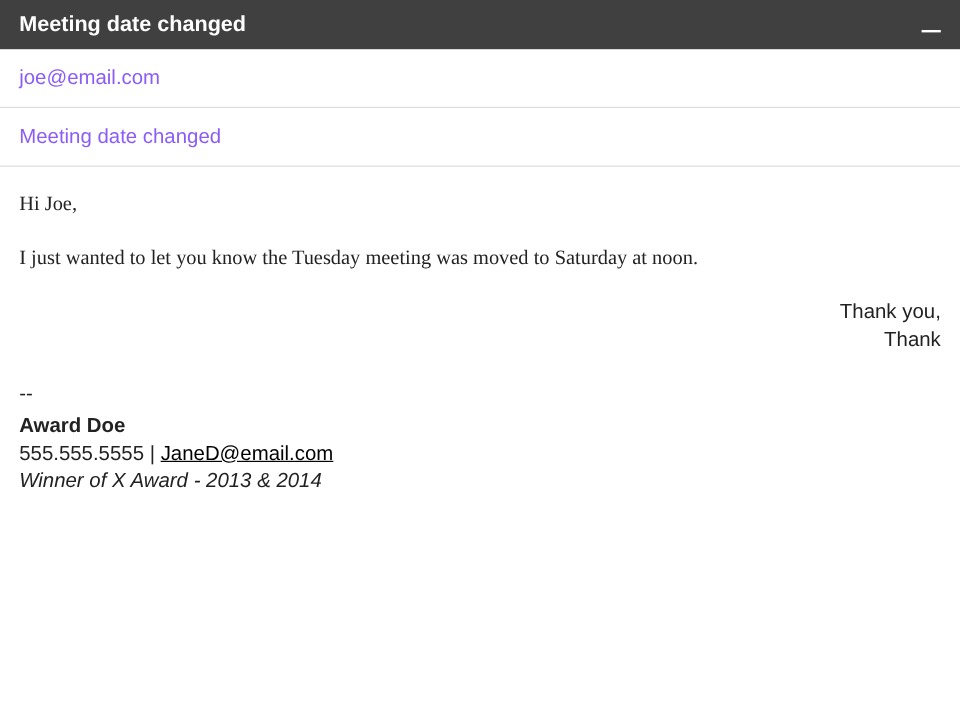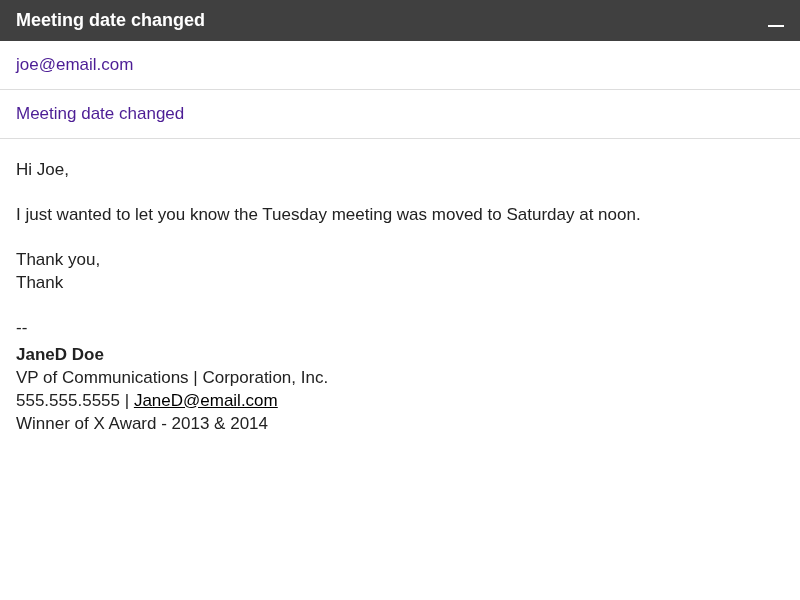--- a/index.html
+++ b/index.html
@@ -38,44 +38,47 @@
       width: 16px;
       height: 2px;
       background: #fff;
       display: inline-block;
       margin-top: 10px;
     }
     .field-row {
       padding: 14px 16px;
       border-bottom: 1px solid #ddd;
       font-size: 17px;
-      color: #4c1d95;
+      color: #8b5cf6;
     }
     .body-area {
       padding: 20px 16px;
       font-size: 17px;
       color: #222;
       line-height: 1.35;
     }
     .body-area p {
       margin-bottom: 22px;
+      font-family: Liberation Serif, serif;
     }
     .closing {
       margin-bottom: 22px;
+      text-align: right;
     }
     .sig-sep {
       margin-bottom: 4px;
     }
     .sig-name {
       font-weight: bold;
     }
     .sig-line {
       margin-bottom: 0;
     }
     .sig-award {
+      font-style: italic;
     }
     .email-link {
       color: #000000;
       text-decoration: underline;
       cursor: pointer;
     }
   </style>
 </head>
 <body>
 
@@ -98,22 +101,21 @@
 
   <div class="body-area">
     <p>Hi Joe,</p>
     <p>I just wanted to let you know the Tuesday meeting was moved to Saturday at noon.</p>
     <div class="closing">
       <div>Thank you,</div>
       <div>Thank</div>
     </div>
     <div>
       <div class="sig-sep">--</div>
-      <div class="sig-name">JaneD Doe</div>
-      <div class="sig-line">VP of Communications | Corporation, Inc.</div>
+      <div class="sig-name">Award Doe</div>
       <div class="sig-line">
         <span>555.555.5555</span><span> | </span><span class="email-link">JaneD@email.com</span>
       </div>
       <div class="sig-award">Winner of X Award - 2013 &amp; 2014</div>
     </div>
   </div>
 
 </div>
 
 </body></html>

